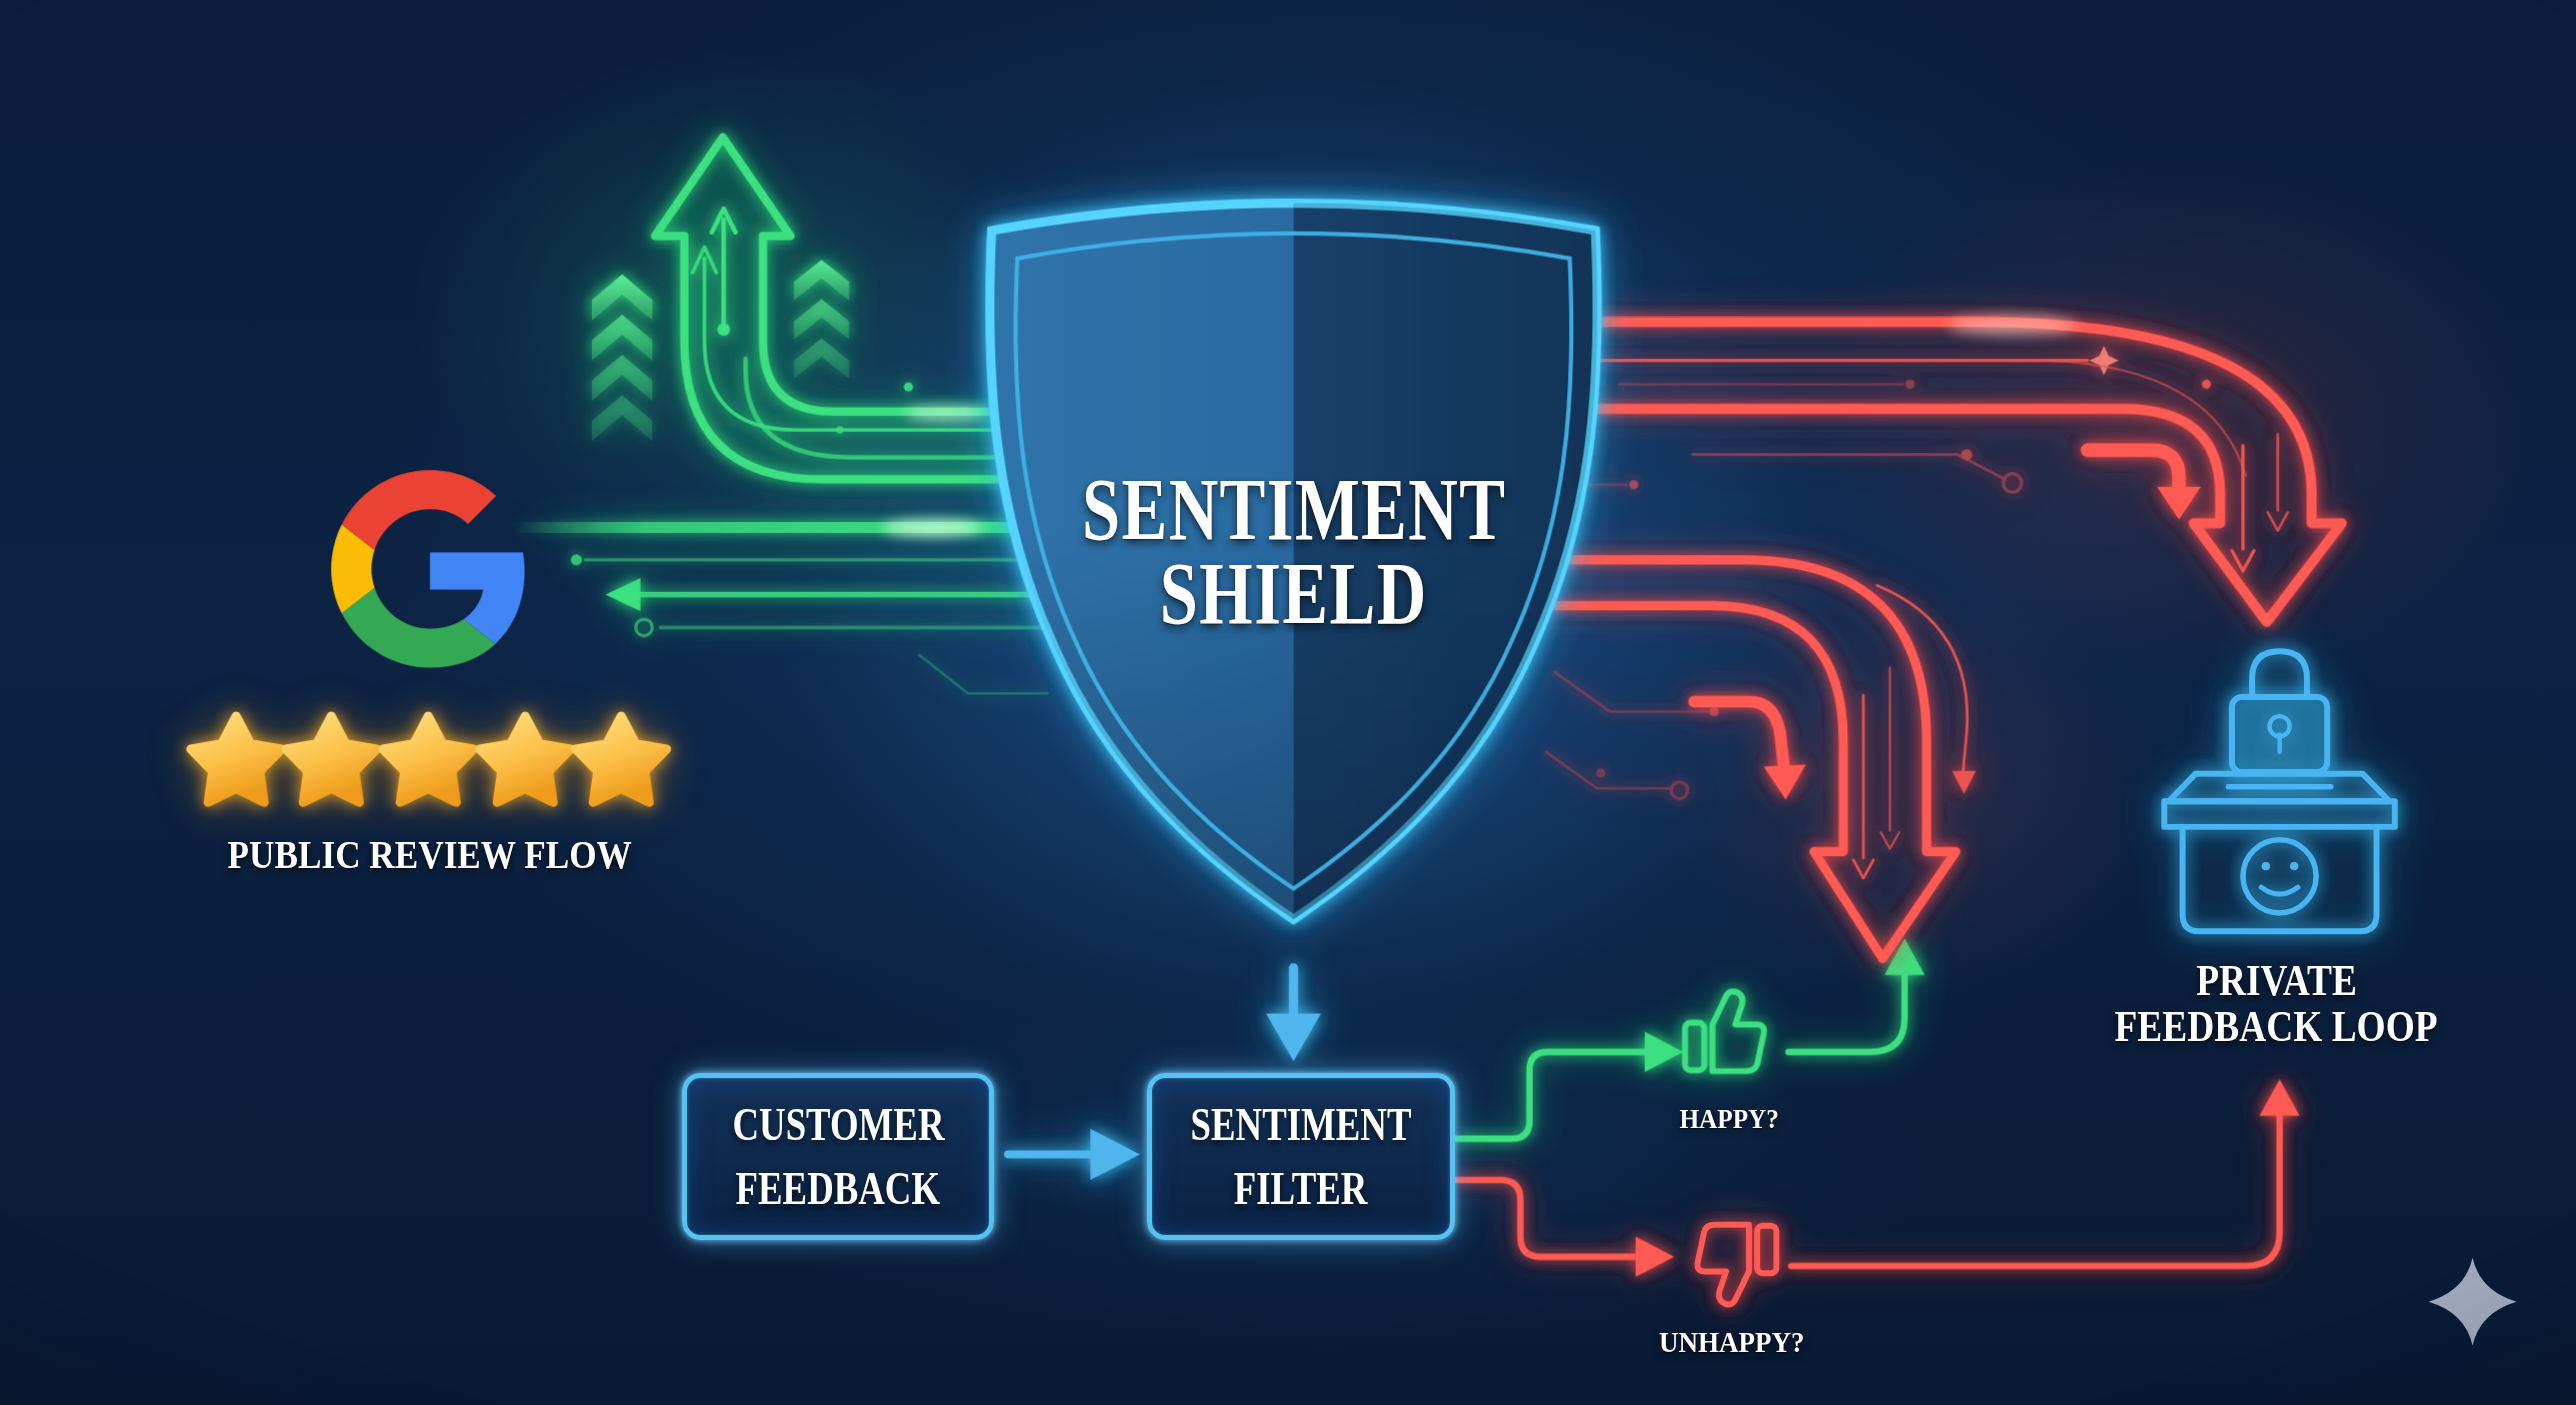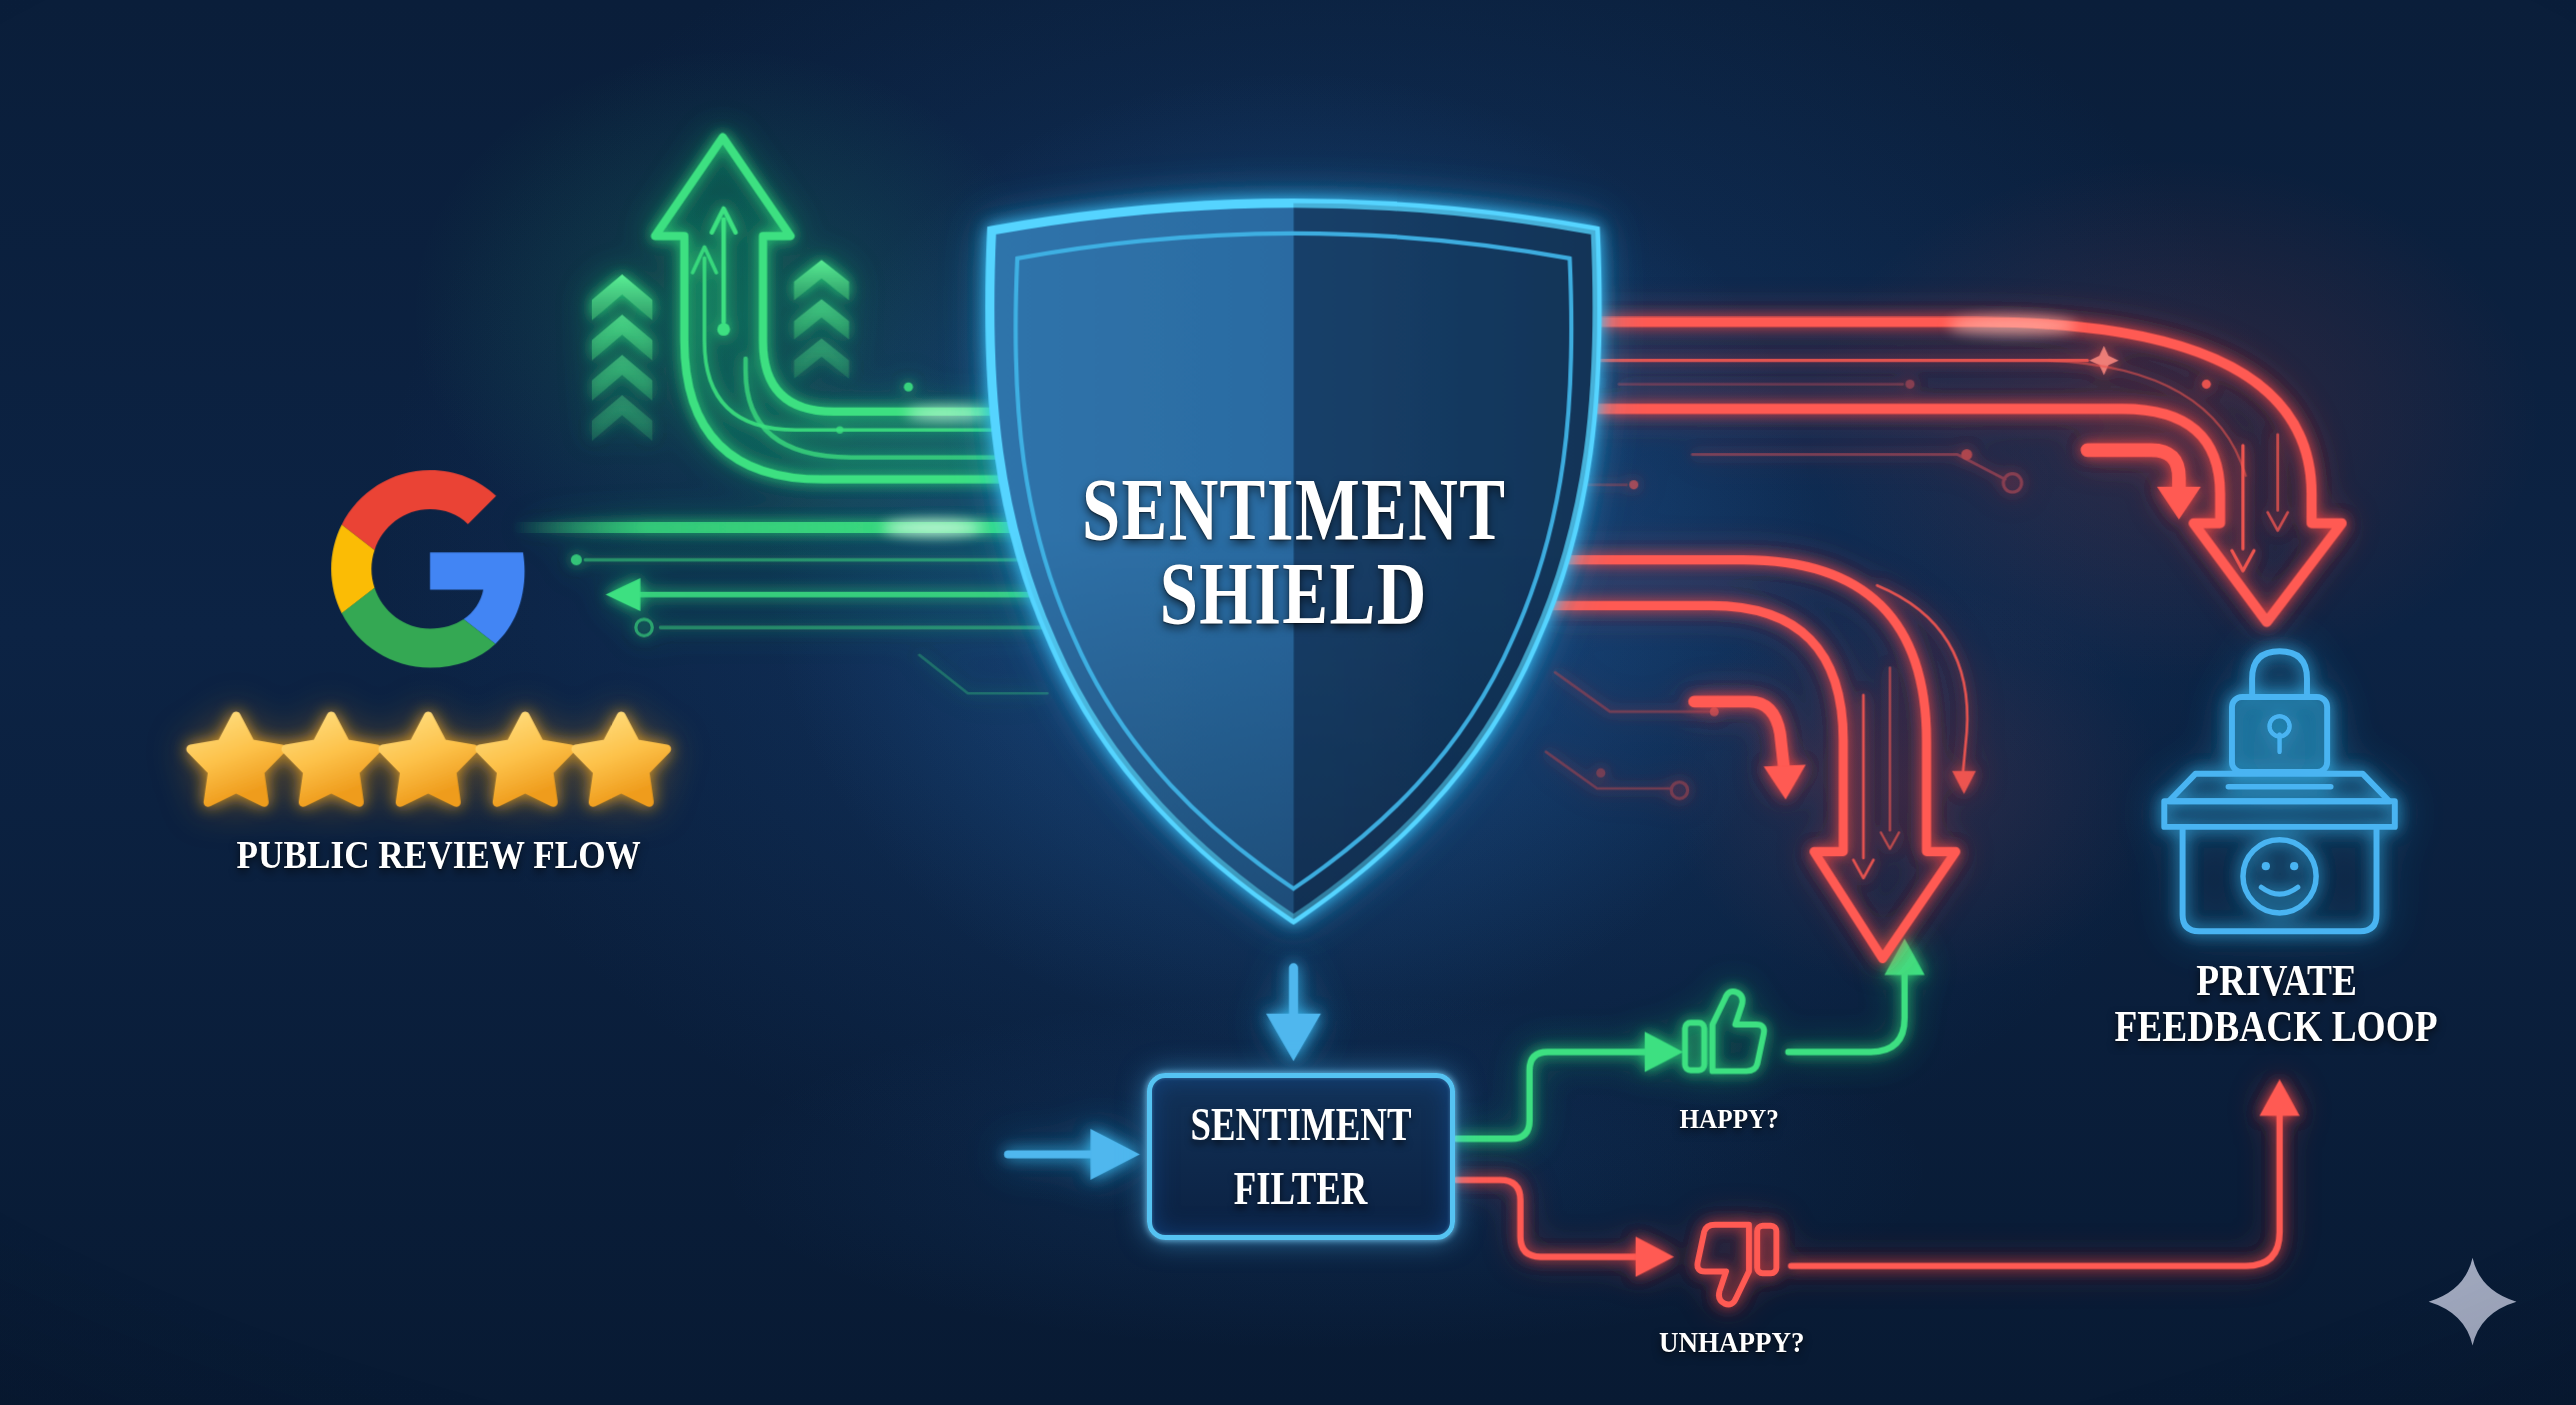--- a/index.html
+++ b/index.html
@@ -24,21 +24,21 @@
   #glow-red-mid{left:1555px;top:494px;width:714px;height:585px;
     background:radial-gradient(closest-side, rgba(255,80,70,.12), rgba(255,80,70,0) 70%);}
   #glow-bottom{left:457px;top:915px;width:1738px;height:512px;
     background:radial-gradient(closest-side, rgba(45,130,225,.12), rgba(45,130,225,0) 70%);}
   svg{position:absolute;left:0;top:0;}
   .t{position:absolute;color:#fff;font-weight:bold;text-align:center;
      text-shadow:0 3.7px 9.1px rgba(0,0,0,.6), 0 0.9px 1.8px rgba(0,0,0,.5);}
   .cond{display:inline-block;white-space:nowrap;transform-origin:50% 50%;}
   #shield-title{left:928px;top:468px;width:732px;font-size:88px;line-height:84px;letter-spacing:1.8px;z-index:6;}
   #shield-title .cond{transform:scaleX(.78);}
-  #public-review-label{left:192px;top:834px;width:476px;font-size:40px;line-height:42px;z-index:6;text-align:right;}
+  #public-review-label{left:192px;top:834px;width:476px;font-size:40px;line-height:42px;z-index:6;}
   #public-review-label .cond{transform:scaleX(.88);}
   #happy-label{left:1592px;top:1103px;width:274px;font-size:28px;z-index:6;}
   #happy-label .cond{transform:scaleX(.9);}
   #unhappy-label{left:1595px;top:1325px;width:274px;font-size:30px;z-index:6;}
   #unhappy-label .cond{transform:scaleX(.9);}
   #private-label{left:2057px;top:958px;width:439px;font-size:44px;line-height:46px;z-index:6;}
   #private-label .cond{transform:scaleX(.85);}
   .flowbox{
     position:absolute;z-index:5;border:5.5px solid #55c3f2;border-radius:18.3px;
     background:linear-gradient(180deg,#123258 0%, #0b2142 100%);
@@ -284,20 +284,24 @@
 
   <div class="t" id="shield-title">
     <span class="cond">SENTIMENT</span><br>
     <span class="cond">SHIELD</span>
   </div>
 
   <div class="t" id="public-review-label">
     <span class="cond">PUBLIC REVIEW FLOW</span>
   </div>
 
+  <div class="flowbox" id="box-customer">
+    <span class="cond">CUSTOMER</span>
+    <span class="cond">FEEDBACK</span>
+  </div>
 
   <div class="flowbox" id="box-filter">
     <span class="cond">SENTIMENT</span>
     <span class="cond">FILTER</span>
   </div>
 
   <div class="t" id="happy-label">
     <span class="cond">HAPPY?</span>
   </div>
 

